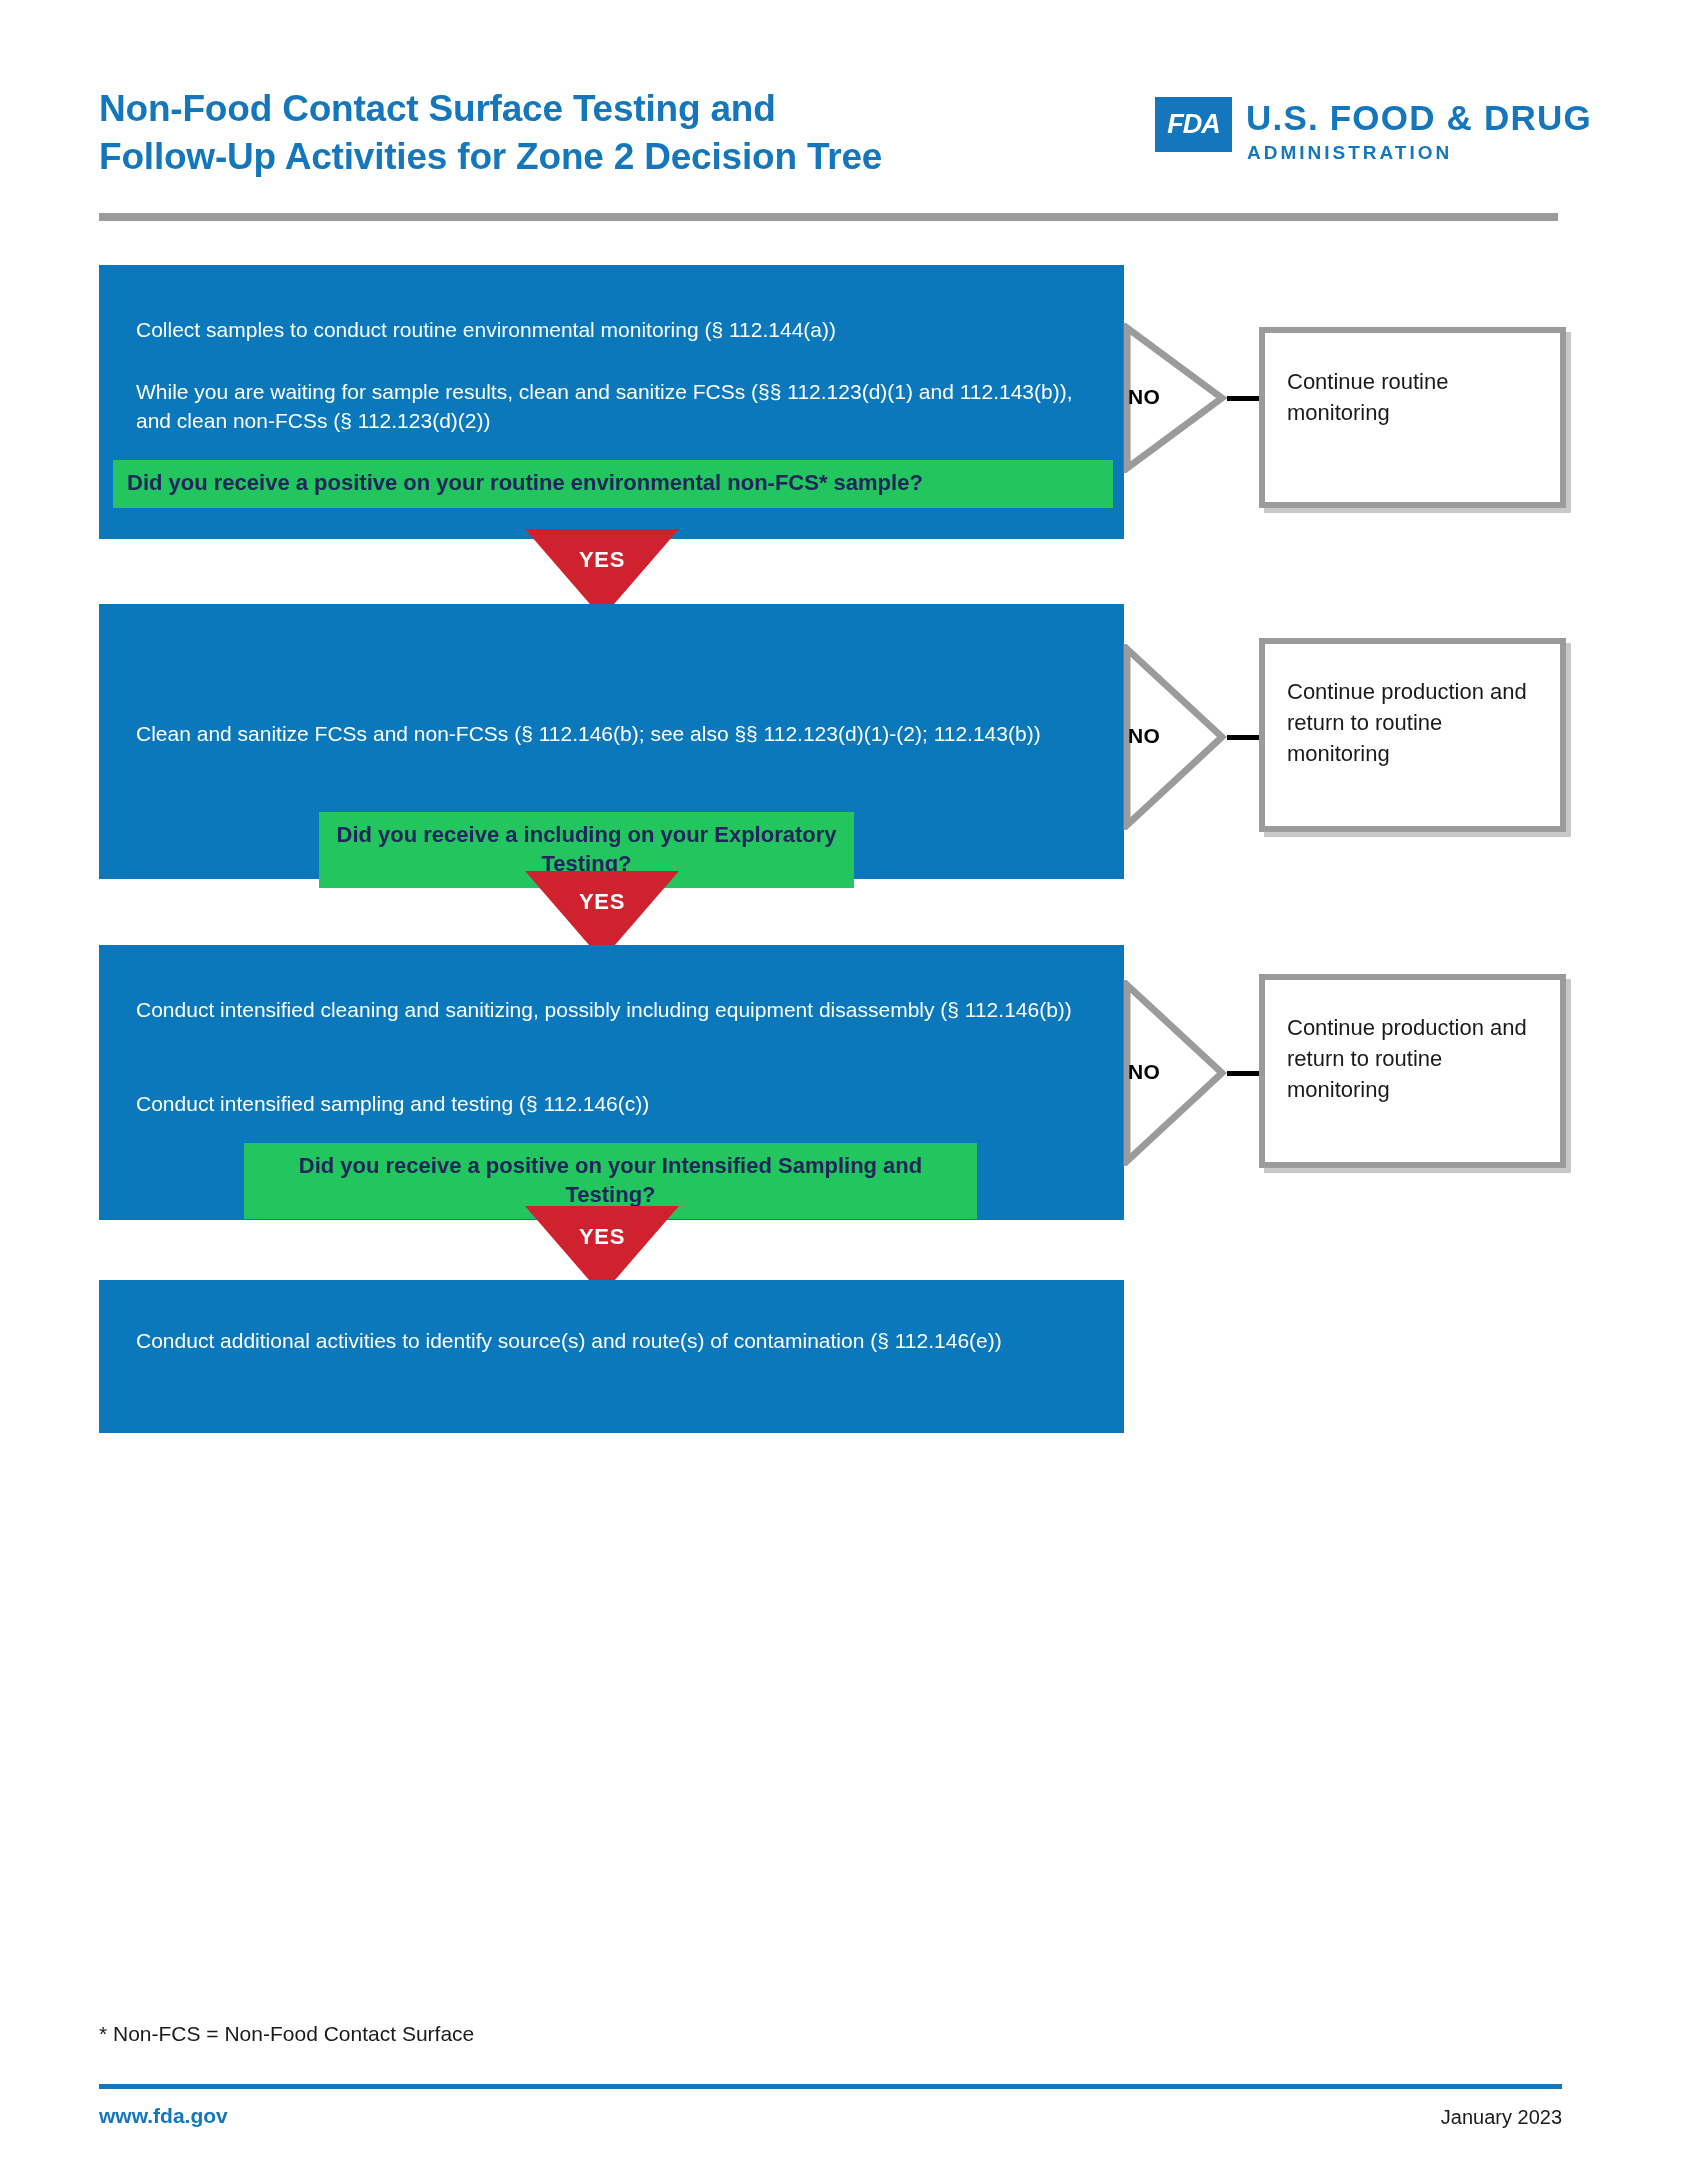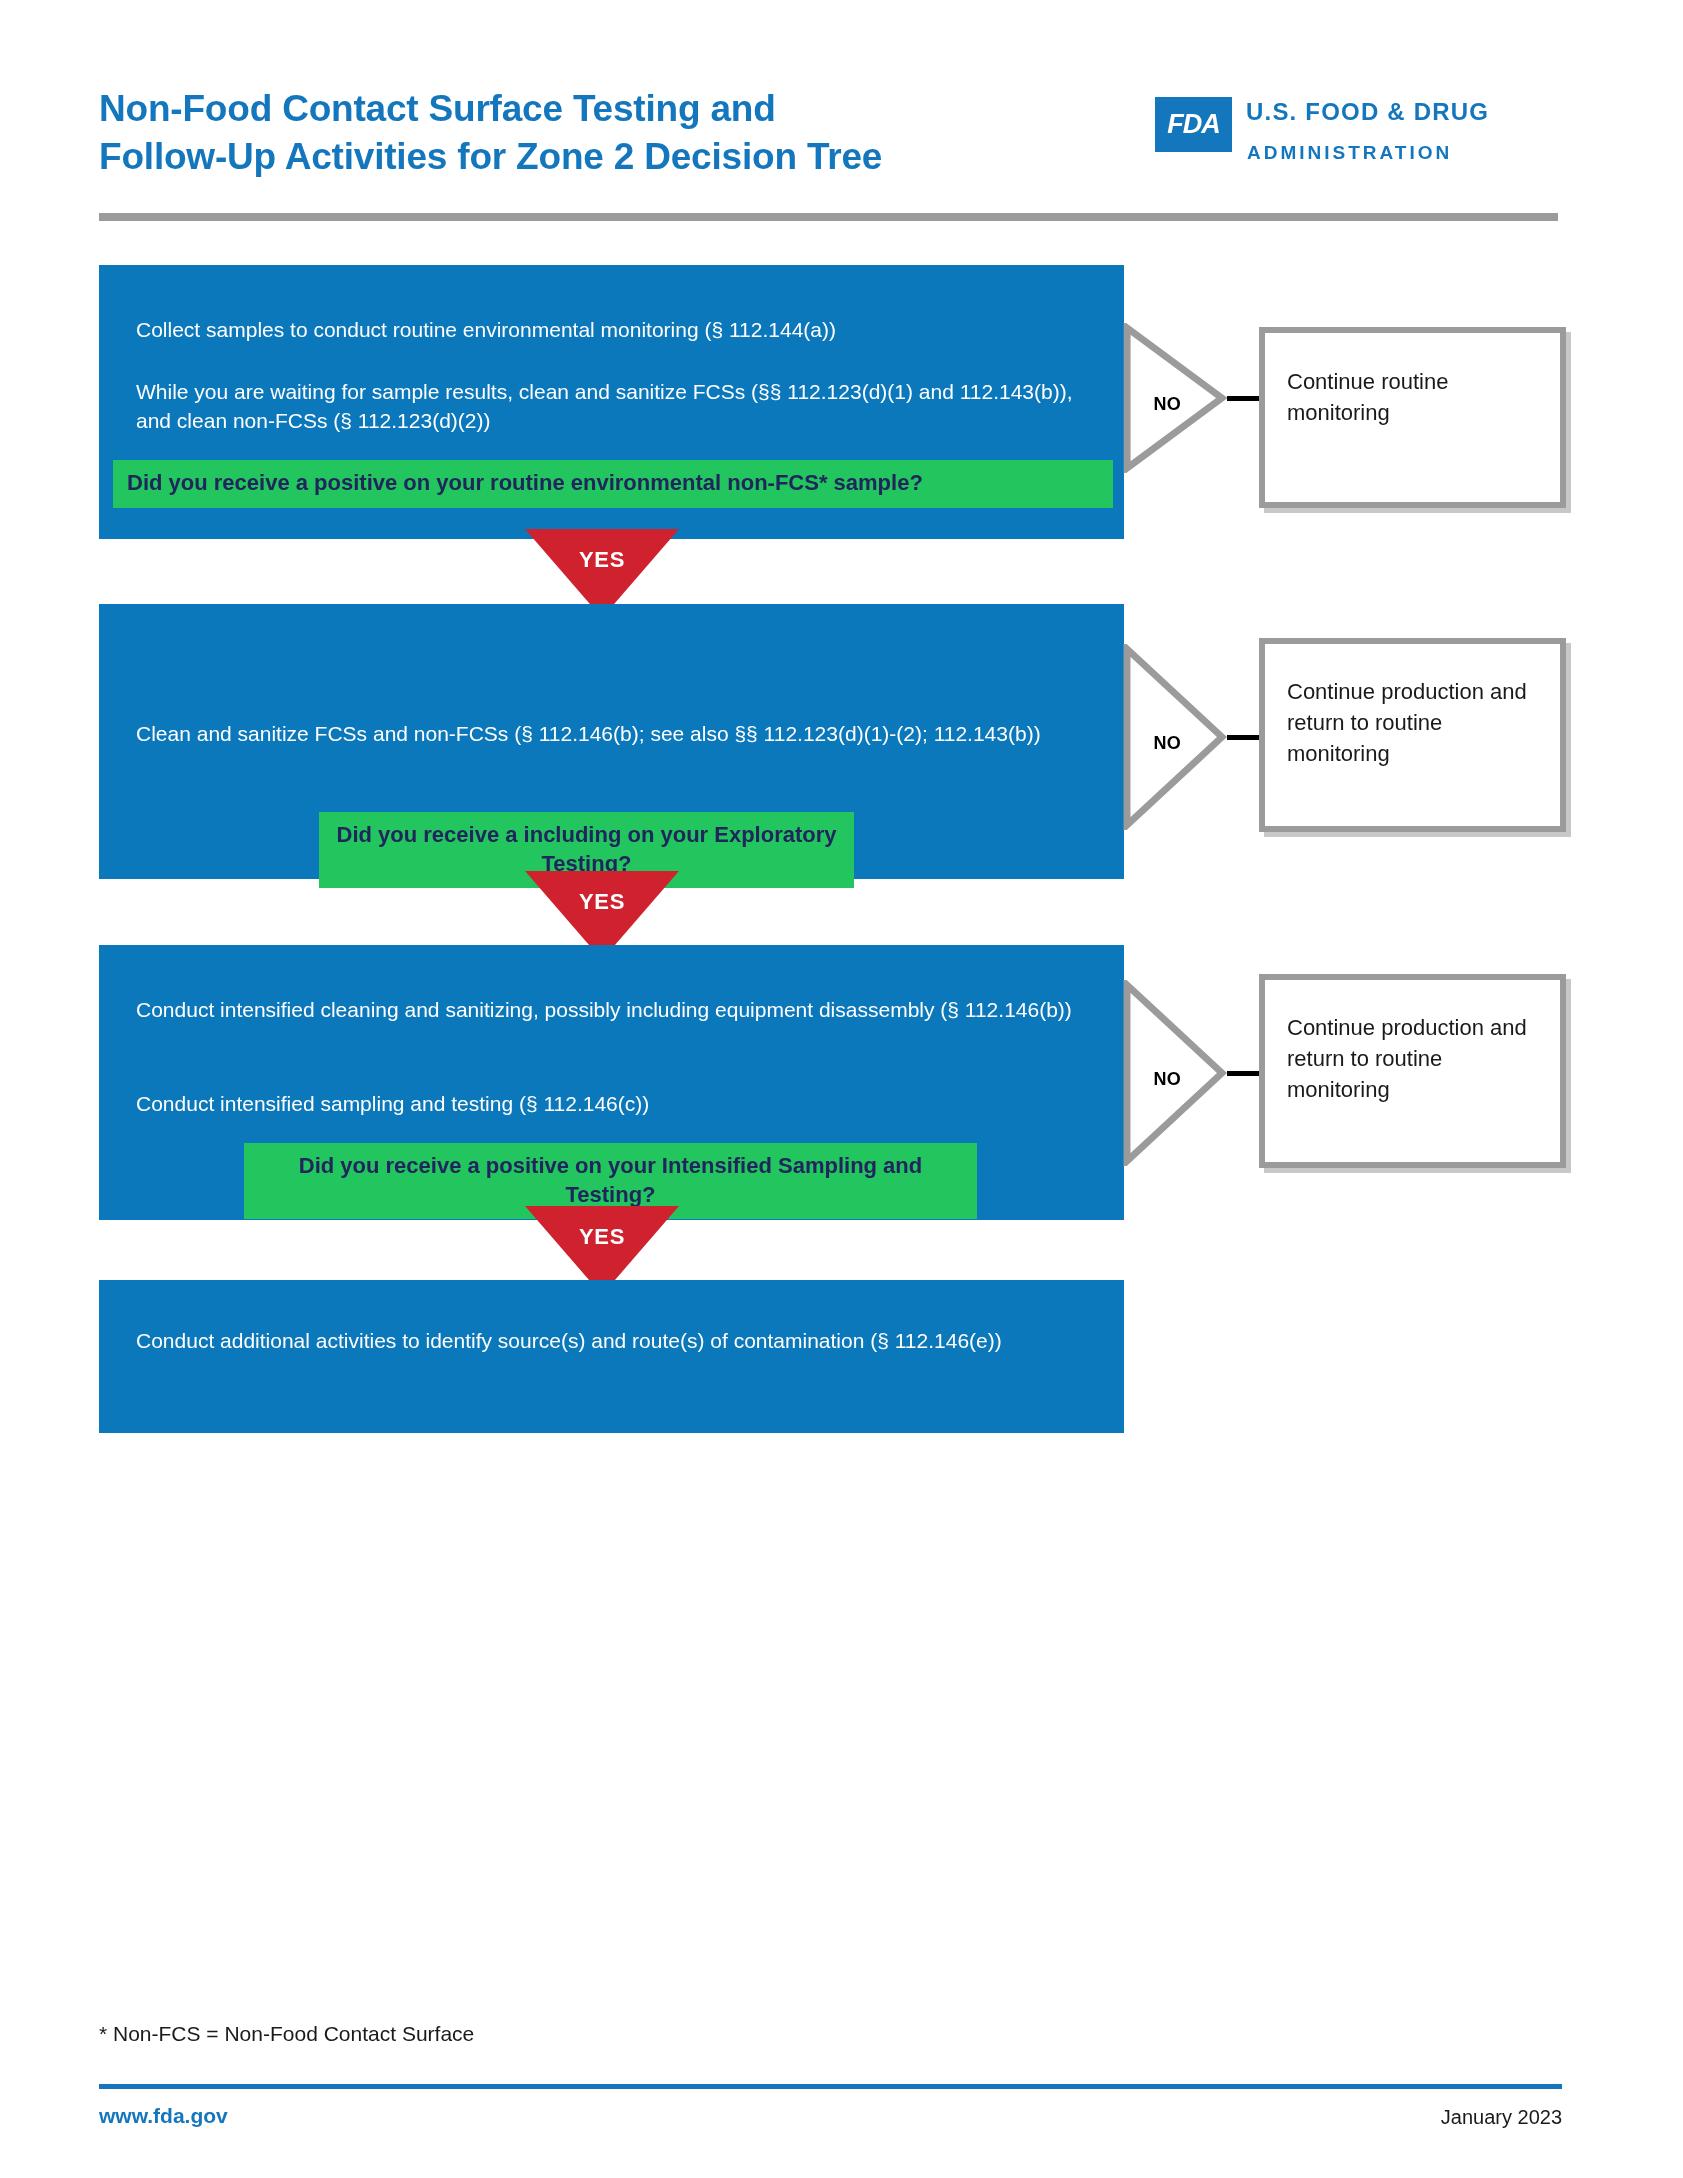--- a/index.html
+++ b/index.html
@@ -62,21 +62,21 @@
     font-size: 27px;
     font-weight: bold;
     font-style: italic;
     letter-spacing: -1px;
   }
   .fda-word1 {
     position: absolute;
     left: 91px;
     top: 1px;
     color: #1477bd;
-    font-size: 24px;
+    font-size: 35px;
     font-weight: bold;
     letter-spacing: 1.2px;
     white-space: nowrap;
   }
   .fda-word2 {
     position: absolute;
     left: 92px;
     top: 45px;
     color: #1477bd;
     font-size: 19px;
@@ -172,26 +172,25 @@
   .no-arrow {
     position: absolute;
     left: 1122px;
     width: 105px;
   }
   .no-arrow svg { display: block; }
   .no-arrow .lbl {
     position: absolute;
     left: 6px;
     width: 53px;
-    text-align: right;
+    text-align: left;
     color: #000000;
-    font-size: 18px;
+    font-size: 21px;
     font-weight: bold;
     letter-spacing: 0.3px;
-    margin-top: 9px;
   }
   #no1 { top: 323px; height: 150px; }
   #no1 .lbl { top: 62px; }
   #no2 { top: 644px; height: 186px; }
   #no2 .lbl { top: 80px; }
   #no3 { top: 980px; height: 186px; }
   #no3 .lbl { top: 80px; }
 
   
   .connector {

